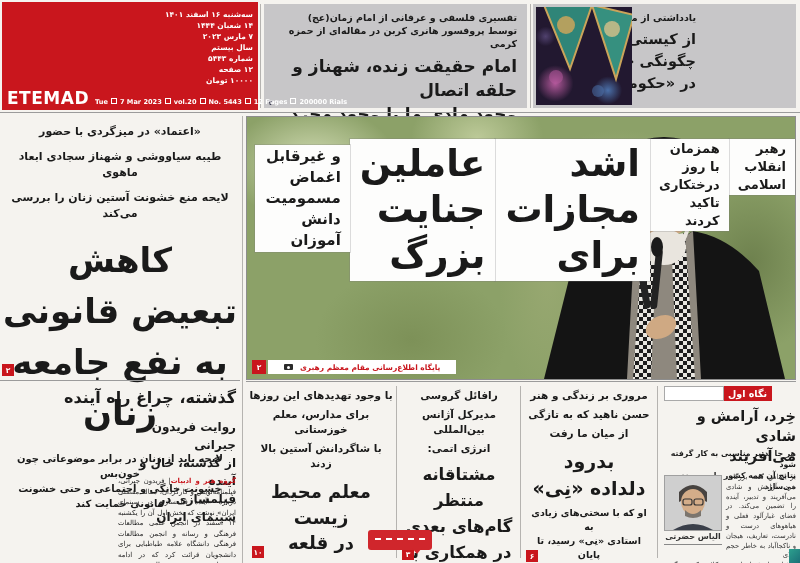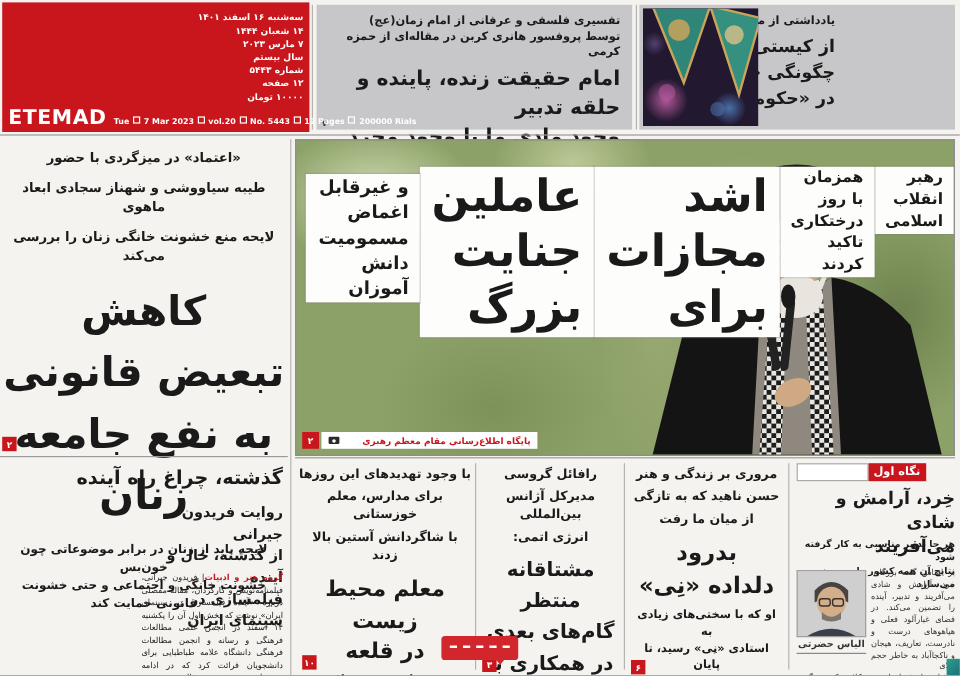--- a/index.html
+++ b/index.html
@@ -67,21 +67,21 @@
   .khamenei{position:absolute;right:6px;bottom:0;}
   .bands{position:absolute;left:8px;top:22px;display:flex;flex-direction:row;
          align-items:flex-start;z-index:3;}
   .band{background:#fdfdfc;padding:1px 9px;font-weight:bold;direction:rtl;margin-bottom:3px;
         box-shadow:0 0 0 1px rgba(120,120,120,.25);}
   .band-k{font-size:13px;line-height:18px;}
   .band-h{font-size:37px;line-height:46px;letter-spacing:-1.5px;padding:2px 10px;}
   .band-s{font-size:15px;line-height:21px;margin-top:6px;}
   .photo-caption{position:absolute;left:5px;bottom:5px;display:flex;align-items:stretch;
         direction:ltr;z-index:3;}
-  .cap-strip{background:#fff;display:flex;align-items:center;gap:19px;padding:0 6px;
+  .cap-strip{background:#fff;display:flex;align-items:center;gap:7px;padding:0 16px;
         margin-left:2px;direction:rtl;}
   .cap-text{color:#c9161d;font-size:7.5px;font-weight:bold;}
   .camera-icon{width:9px;height:6px;background:#2b2b2b;border-radius:1px;position:relative;}
   .camera-icon::after{content:"";position:absolute;left:3px;top:1.5px;width:3px;height:3px;
         border-radius:50%;background:#fff;}
 
   
   .cols{left:246px;top:384px;width:550px;height:179px;}
   .col{position:absolute;top:0;text-align:center;}
   .col-kicker{font-size:10.5px;font-weight:bold;line-height:15px;margin-top:4px;}
@@ -137,21 +137,21 @@
       <span class="m-seg">vol.20</span>
       <span class="m-seg">No. 5443</span>
       <span class="m-seg">12 Pages</span>
       <span class="m-seg">200000 Rials</span>
     </div>
   </div>
 
   <div class="abs topbox tb-center">
     <div class="tb-kicker">تفسیری فلسفی و عرفانی از امام زمان(عج)</div>
     <div class="tb-kicker">توسط پروفسور هانری کربن در مقاله‌ای از حمزه کرمی</div>
-    <div class="tb-title">امام حقیقت زنده، پاینده و حلقه تدبیر</div>
+    <div class="tb-title">امام حقیقت زنده، شهناز و حلقه اتصال</div>
     <div class="tb-title" style="margin-top:0;">وجود مادی ما با وجود مجرد است</div>
     <div class="pagenum-sm">۷</div>
   </div>
 
   <div class="abs topbox tb-right">
     <div class="tb-right-text">
       <div class="tb-kicker">یادداشتی از مهدی مهدوی زاهد</div>
       <div class="tb-title">از کیستی «حاکم» تا</div>
       <div class="tb-title" style="margin-top:0;">چگونگی «حکمرانی»</div>
       <div class="tb-title" style="margin-top:0;">در «حکومتِ» مهدوی</div>
@@ -169,21 +169,21 @@
   </div>
 
   <div class="hline" style="left:0;top:112px;width:800px;"></div>
   <div class="vline" style="left:260px;top:4px;height:104px;"></div>
   <div class="vline" style="left:530px;top:4px;height:104px;"></div>
   <div class="vline" style="left:242px;top:116px;height:447px;"></div>
 
   <div class="abs leftcol">
     <div class="w-kicker">«اعتماد» در میزگردی با حضور</div>
     <div class="w-kicker">طیبه سیاووشی و شهناز سجادی ابعاد ماهوی</div>
-    <div class="w-kicker">لایحه منع خشونت خانگی زنان را بررسی می‌کند</div>
+    <div class="w-kicker">لایحه منع خشونت آستین زنان را بررسی می‌کند</div>
     <div class="w-headline">کاهش</div>
     <div class="w-headline" style="margin-top:0;">تبعیض قانونی</div>
     <div class="w-headline" style="margin-top:0;">به نفع جامعه زنان</div>
     <div class="w-sub">لایحه باید از زنان در برابر موضوعاتی چون خون‌بس</div>
     <div class="w-sub" style="margin-top:0;">خشونت خانگی و اجتماعی و حتی خشونت قانونی حمایت کند</div>
   </div>
   <div class="abs badge" style="left:2px;top:364px;">۲</div>
   <div class="hline" style="left:0;top:380px;width:240px;"></div>
 
   <div class="abs" style="left:0;top:384px;width:240px;height:179px;">

